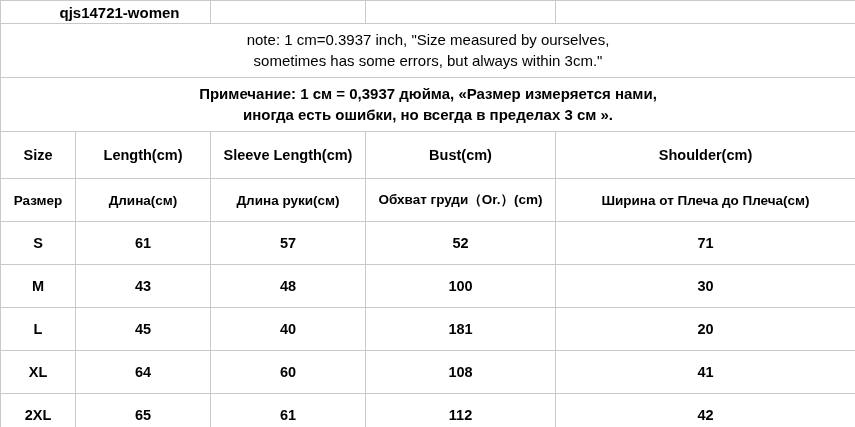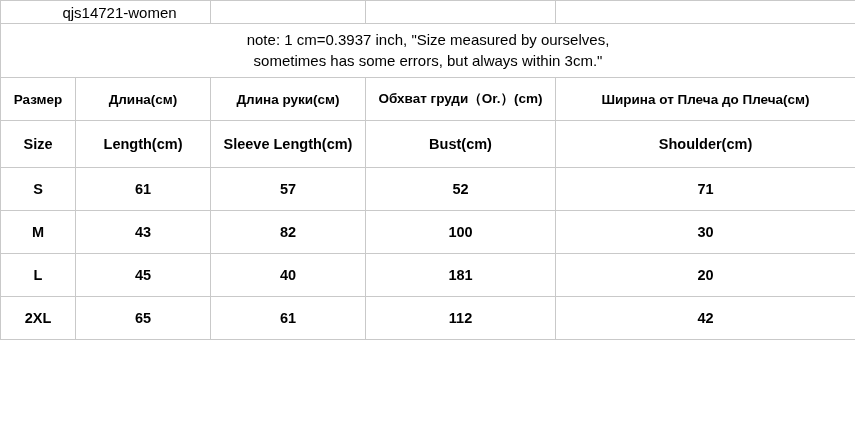--- a/index.html
+++ b/index.html
@@ -23,21 +23,21 @@
     border: 1px solid #c9c9c9;
     padding: 0;
     vertical-align: middle;
     text-align: center;
   }
   
   .code-cell {
     text-align: left;
     padding-left: 28px !important;
     font-size: 15px;
-    font-weight: normal;
+    font-weight: bold;
     height: 22px;
   }
   .blank-cell { height: 22px; }
 
   
   .note-cell {
     font-size: 15px;
     line-height: 21px;
     padding: 5px 4px 6px 4px !important;
     text-align: center;
@@ -87,54 +87,67 @@
       <td class="blank-cell"></td>
       <td class="blank-cell"></td>
     </tr>
     <tr>
       <td class="note-cell note-en" colspan="5">
         <span class="nl">note: 1 cm=0.3937 inch, "Size measured by ourselves,</span>
         <span class="nl">sometimes has some errors, but always within 3cm."</span>
       </td>
     </tr>
     <tr>
-      <td class="hdr-cell-ru">Размер</td>
-      <td class="hdr-cell-ru">Длина(см)</td>
-      <td class="hdr-cell-ru">Длина руки(см)</td>
-      <td class="hdr-cell-ru">Обхват груди（Or.）(cm)</td>
-      <td class="hdr-cell-ru">Ширина от Плеча до Плеча(см)</td>
+      <td class="note-cell note-ru" colspan="5">
+        <span class="nl">Примечание: 1 см = 0,3937 дюйма, «Размер измеряется нами,</span>
+        <span class="nl">иногда есть ошибки, но всегда в пределах 3 см ».</span>
+      </td>
     </tr>
     <tr>
       <td class="hdr-cell">Size</td>
       <td class="hdr-cell">Length(cm)</td>
       <td class="hdr-cell">Sleeve Length(cm)</td>
       <td class="hdr-cell">Bust(cm)</td>
       <td class="hdr-cell">Shoulder(cm)</td>
+    </tr>
+    <tr>
+      <td class="hdr-cell-ru">Размер</td>
+      <td class="hdr-cell-ru">Длина(см)</td>
+      <td class="hdr-cell-ru">Длина руки(см)</td>
+      <td class="hdr-cell-ru">Обхват груди（Or.）(cm)</td>
+      <td class="hdr-cell-ru">Ширина от Плеча до Плеча(см)</td>
     </tr>
 
     <tr>
       <td class="data-cell">S</td>
       <td class="data-cell">61</td>
       <td class="data-cell">57</td>
       <td class="data-cell">52</td>
       <td class="data-cell">71</td>
     </tr>
     <tr>
       <td class="data-cell">M</td>
       <td class="data-cell">43</td>
-      <td class="data-cell">82</td>
+      <td class="data-cell">48</td>
       <td class="data-cell">100</td>
       <td class="data-cell">30</td>
     </tr>
     <tr>
       <td class="data-cell">L</td>
       <td class="data-cell">45</td>
       <td class="data-cell">40</td>
       <td class="data-cell">181</td>
       <td class="data-cell">20</td>
+    </tr>
+    <tr>
+      <td class="data-cell">XL</td>
+      <td class="data-cell">64</td>
+      <td class="data-cell">60</td>
+      <td class="data-cell">108</td>
+      <td class="data-cell">41</td>
     </tr>
     <tr>
       <td class="data-cell">2XL</td>
       <td class="data-cell">65</td>
       <td class="data-cell">61</td>
       <td class="data-cell">112</td>
       <td class="data-cell">42</td>
     </tr>
   </tbody>
 </table>

